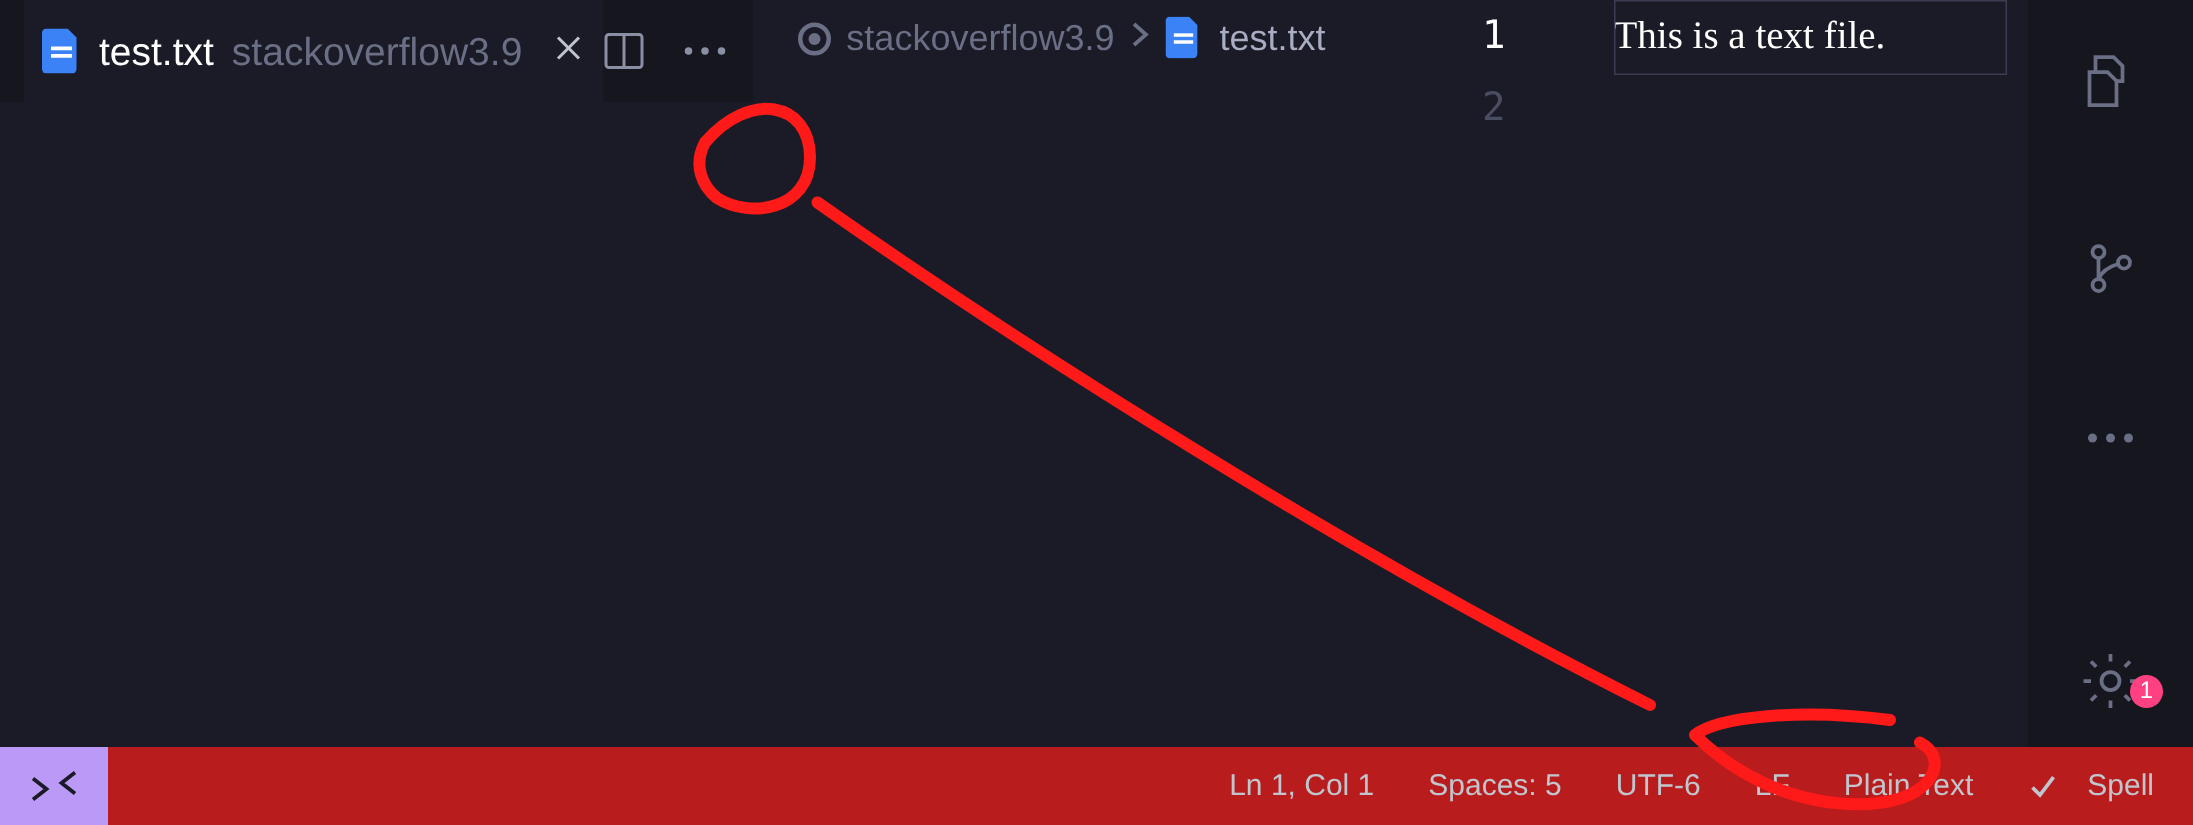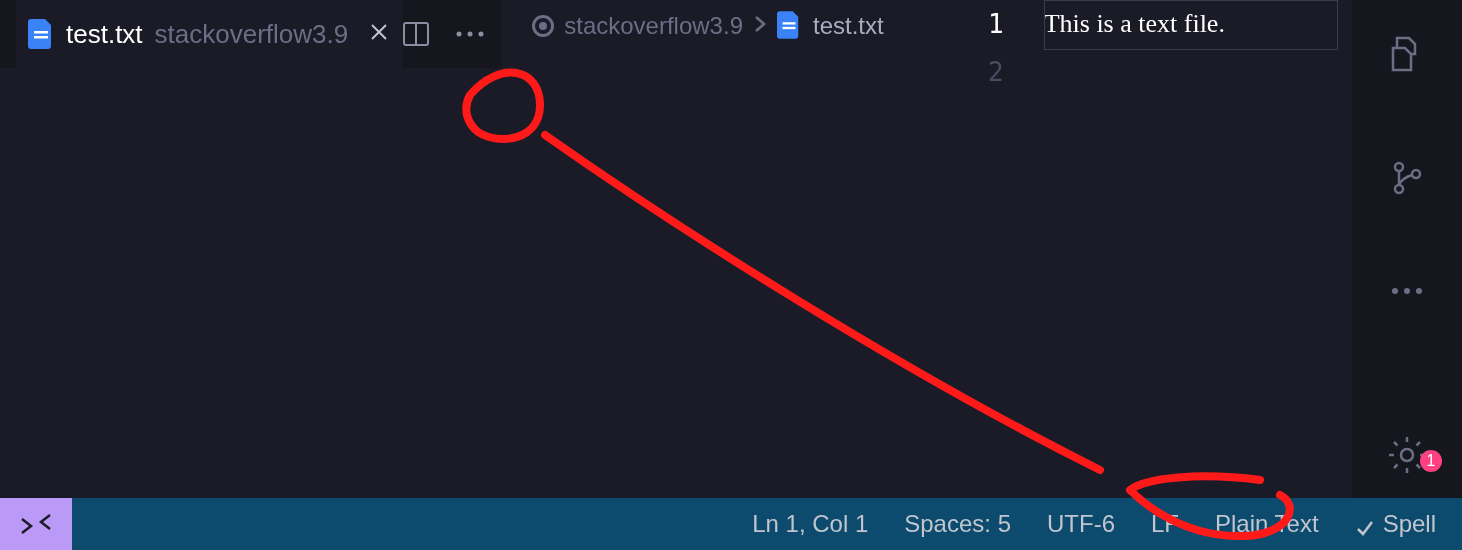--- a/index.html
+++ b/index.html
@@ -113,20 +113,21 @@
       width: 160px;
       text-align: right;
       padding-right: 40px;
       color: #4a4d62;
     }
     .gutter .act { color: #ffffff; }
     .code {
       flex: 1;
       font-family: Georgia, "Times New Roman", serif;
       color: #ffffff;
+      margin-left: 32px;
     }
     .code .line1 {
       position: relative;
     }
     .code .line1::before {
       content: '';
       position: absolute;
       top: 0; left: 0; right: 14px;
       height: 48px;
       border: 1px solid #3a3d52;
@@ -165,24 +166,24 @@
       align-items: center;
       justify-content: center;
       bottom: 26px;
       right: 20px;
     }
     .status-bar {
       position: absolute;
       left: 0; bottom: 0;
       width: 1462px;
       height: 52px;
-      background: #0c4a6e;
-      display: flex;
-      align-items: center;
-      font-size: 24px;
+      background: #b91c1c;
+      display: flex;
+      align-items: center;
+      font-size: 20px;
       color: #c0c5ce;
     }
     .remote-btn {
       width: 72px;
       height: 100%;
       background: #bb9af7;
       color: #1a1b26;
       display: flex;
       align-items: center;
       justify-content: center;
@@ -193,22 +194,22 @@
       align-items: center;
       gap: 36px;
       padding-right: 26px;
     }
     .status-item {
       cursor: pointer;
       white-space: nowrap;
     }
     .spell {
       display: flex;
-      align-items: flex-end;
-      gap: 8px;
+      align-items: center;
+      gap: 20px;
     }
     .annotation {
       position: absolute;
       pointer-events: none;
     }
   </style>
 </head>
 <body>
 
 <div class="top-accent"></div>

